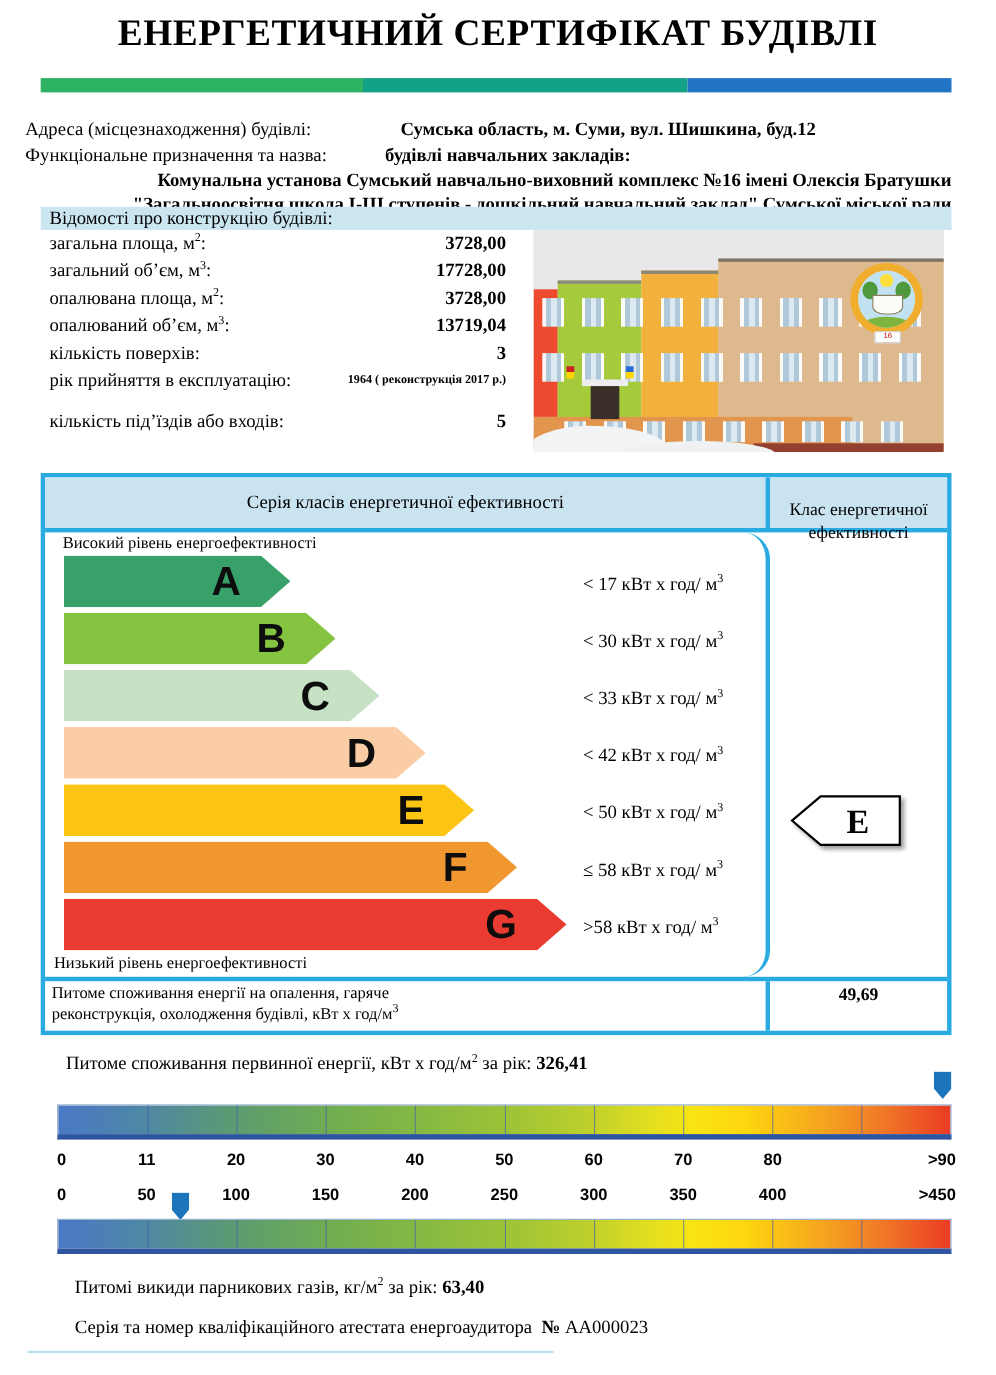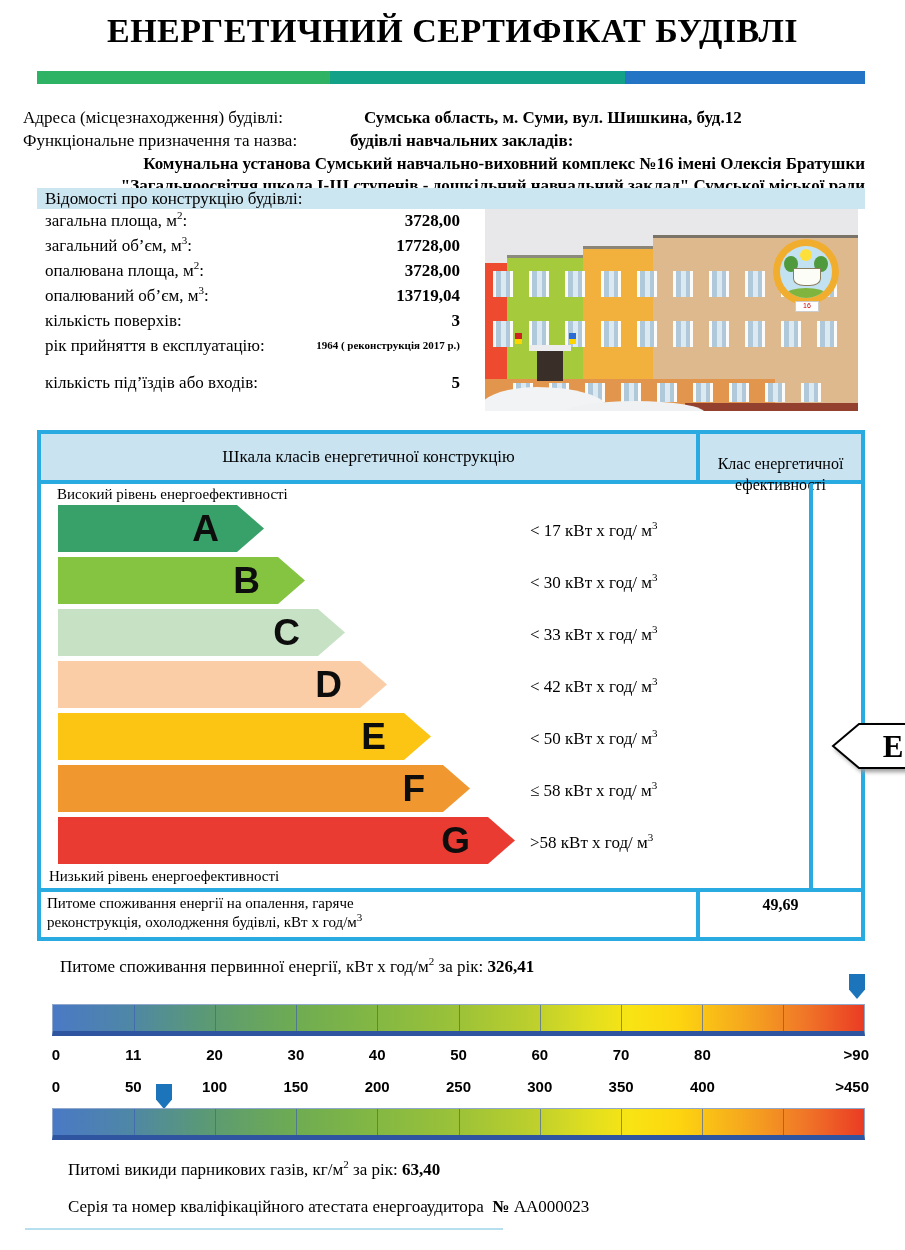--- a/index.html
+++ b/index.html
@@ -65,22 +65,22 @@
                  font-family:"Liberation Sans",sans-serif;font-size:7px;line-height:8px;color:#C00;text-align:center;}
 
   
   .etable{position:absolute;left:37px;top:430px;width:828px;height:511px;box-sizing:border-box;
           border:4px solid #29ABE2;}
   .et-header{display:flex;height:50px;box-sizing:border-box;border-bottom:4px solid #29ABE2;}
   .et-h1{width:659px;box-sizing:border-box;border-right:4px solid #29ABE2;background:#C9E3F0;
          font-size:17px;display:flex;align-items:center;justify-content:center;}
   .et-h2{flex:1;background:#C9E3F0;font-size:16px;text-align:center;line-height:21px;padding-top:19px;}
   .et-body{display:flex;height:408px;box-sizing:border-box;border-bottom:4px solid #29ABE2;}
-  .et-scale{width:772px;box-sizing:border-box;border-right:4px solid #29ABE2;position:relative;
-            padding:2px 0 0 16px;}
+  .et-scale{width:659px;box-sizing:border-box;border-right:4px solid #29ABE2;position:relative;
+            padding:2px 0 0 16px;border-radius:24px;}
   .level-label{font-size:15px;height:19px;}
   .level-label.low{position:absolute;left:8px;bottom:1px;}
   .scale-row{position:relative;height:52px;}
   .arrow{position:absolute;left:1px;top:0;height:47px;display:flex;align-items:center;
          justify-content:flex-end;padding-right:45px;box-sizing:border-box;
          clip-path:polygon(0 0,calc(100% - 27px) 0,100% 50%,calc(100% - 27px) 100%,0 100%);}
   .arrow-letter{font-family:"Liberation Sans",sans-serif;font-weight:700;font-size:37px;color:#0d0d0d;}
   .cls-a{width:206px;background:#37A169;}
   .cls-b{width:247px;background:#85C440;}
   .cls-c{width:287px;background:#C7E1C4;}
@@ -209,21 +209,21 @@
         <div class="emblem-tree2"></div>
         <div class="emblem-book"></div>
         <div class="emblem-grass"></div>
       </div>
       <div class="emblem-banner">16</div>
     </div>
   </div>
 
   <div class="etable">
     <div class="et-header">
-      <div class="et-h1">Шкала класів енергетичної конструкцію</div>
+      <div class="et-h1">Серія класів енергетичної ефективності</div>
       <div class="et-h2">Клас енергетичної ефективності</div>
     </div>
     <div class="et-body">
       <div class="et-scale">
         <div class="level-label">Високий рівень енергоефективності</div>
 
         <div class="scale-row">
           <div class="arrow cls-a">
               <span class="arrow-letter">A</span>
             </div>

